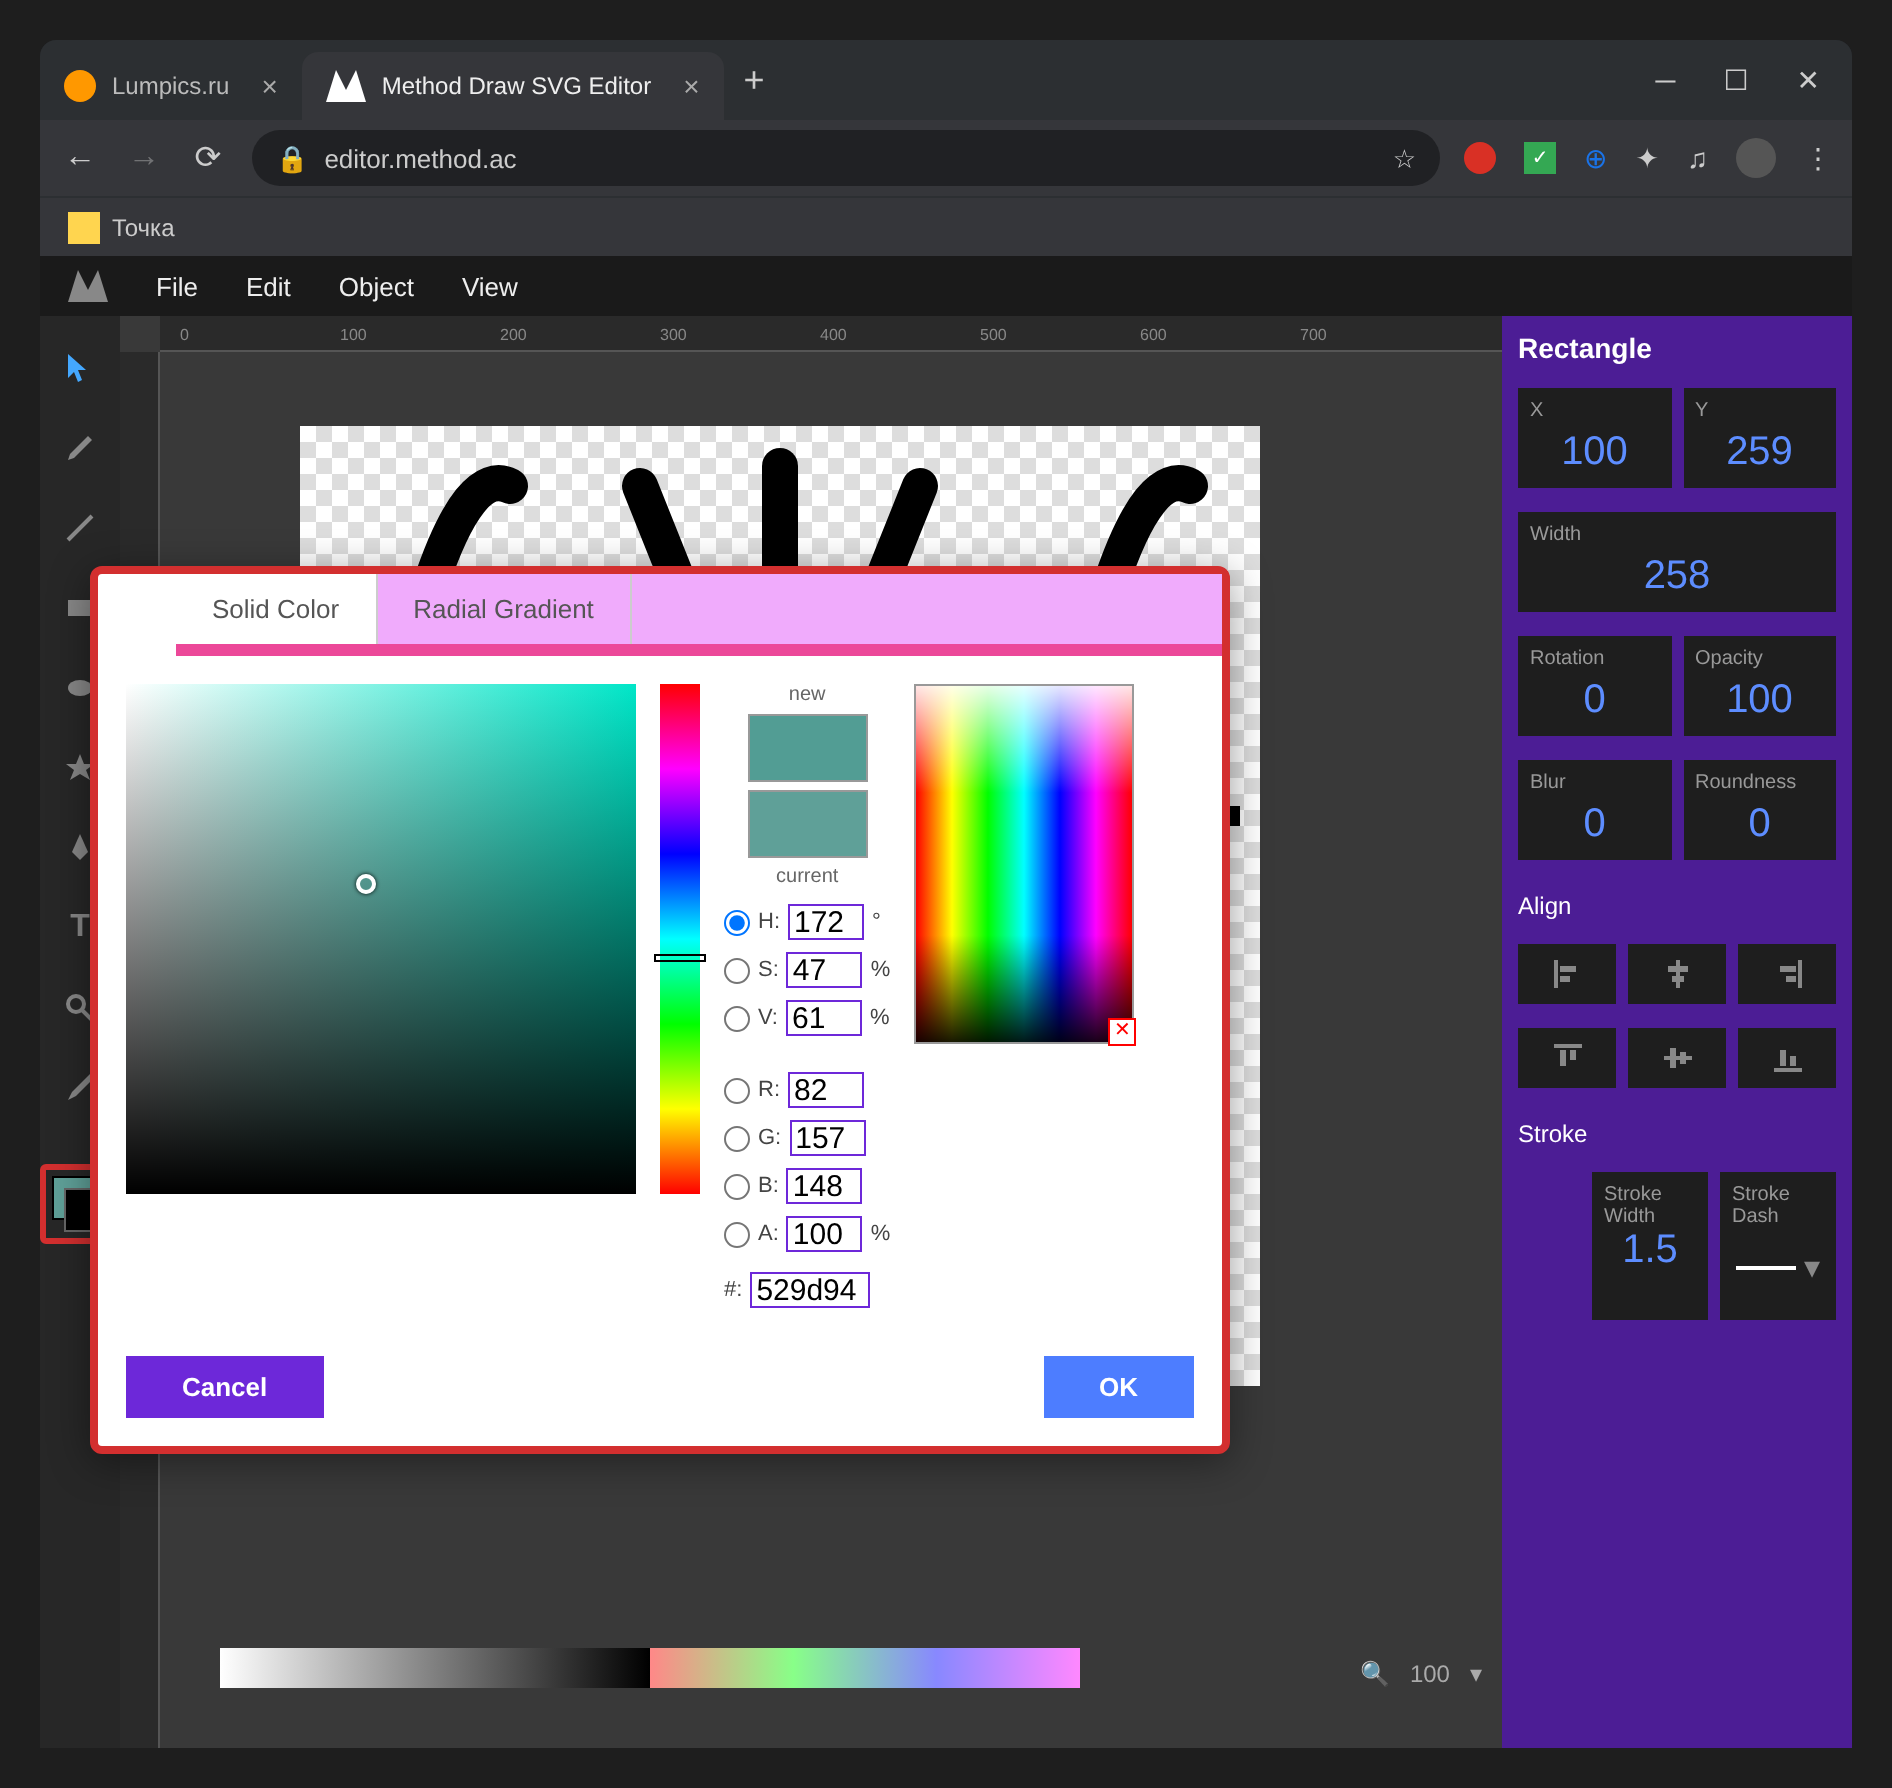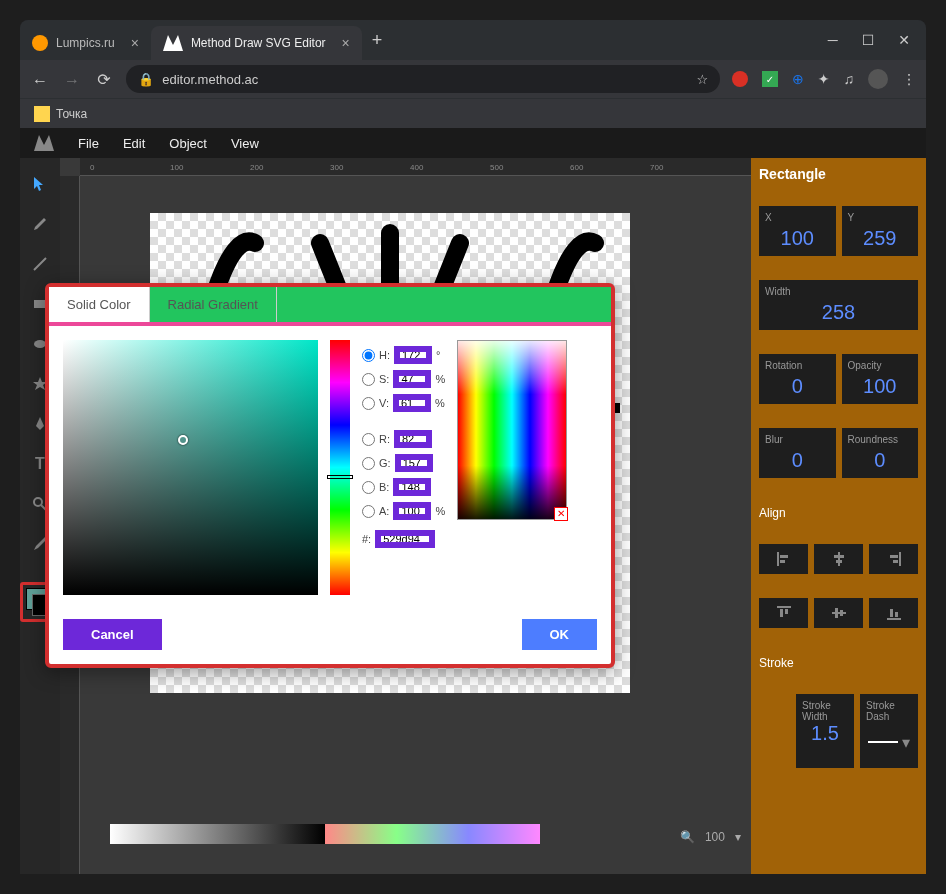--- a/index.html
+++ b/index.html
@@ -52,49 +52,49 @@
   background-image: linear-gradient(45deg, #ddd 25%, transparent 25%), linear-gradient(-45deg, #ddd 25%, transparent 25%), linear-gradient(45deg, transparent 75%, #ddd 75%), linear-gradient(-45deg, transparent 75%, #ddd 75%);
   background-size: 16px 16px; background-position: 0 0, 0 8px, 8px -8px, -8px 0px; }
 
 
 .bottom-strip { position: absolute; bottom: 30px; left: 50px; width: 430px; height: 20px; display: flex; }
 .bottom-strip .seg { flex: 1; }
 
 .zoom-box { position: absolute; bottom: 30px; right: 10px; display: flex; gap: 10px; color: #aaa; font-size: 12px; align-items: center; }
 
 
-.right-panel { width: 175px; background: #a16207; padding: 8px; color: #ccc; display: flex; flex-direction: column; gap: 24px; }
+.right-panel { width: 175px; background: #4c1d95; padding: 8px; color: #ccc; display: flex; flex-direction: column; gap: 12px; }
 .panel-title { font-size: 14px; font-weight: bold; color: #fff; }
 .prop-row { display: flex; gap: 6px; }
 .prop-box { flex: 1; background: #1e1e1e; padding: 6px; display: flex; flex-direction: column; gap: 4px; }
 .prop-label { font-size: 10px; color: #999; }
 .prop-value { font-size: 20px; color: #5d8dff; text-align: center; font-weight: 500; }
 .section-header { font-size: 12px; color: #fff; margin-top: 4px; }
 .align-row { display: flex; gap: 6px; }
 .align-btn { flex: 1; height: 30px; background: #1e1e1e; display: flex; align-items: center; justify-content: center; color: #888; }
 .stroke-row { display: flex; gap: 6px; margin-left: 37px; }
 .stroke-box { flex: 1; background: #1e1e1e; padding: 6px; }
 .dash-preview { background: #1e1e1e; height: 40px; display: flex; align-items: center; justify-content: center; }
 .dash-line { width: 30px; height: 2px; background: white; }
 
 
 .color-dialog { position: absolute; top: 283px; left: 45px; width: 570px; background: #fff; border: 4px solid #d32f2f; border-radius: 6px; box-shadow: 0 4px 20px rgba(0,0,0,0.4); z-index: 10; }
-.dialog-tabs { display: flex; background: #22c55e; border-bottom: 4px solid #ec4899; }
+.dialog-tabs { display: flex; background: #f0abfc; border-bottom: 6px solid #ec4899; margin-left: 39px; }
 .dialog-tab { padding: 10px 18px; font-size: 13px; color: #555; border-right: 1px solid #ccc; }
 .dialog-tab.active { background: #fff; }
 .dialog-body { padding: 14px; display: flex; gap: 12px; }
 .sat-val { width: 255px; height: 255px; position: relative; background: linear-gradient(to bottom, transparent, black), linear-gradient(to right, white, #00e6c8); cursor: crosshair; }
 .sv-cursor { position: absolute; width: 10px; height: 10px; border: 2px solid white; border-radius: 50%; left: 115px; top: 95px; box-shadow: 0 0 2px black; }
 .hue-bar { width: 20px; height: 255px; background: linear-gradient(to bottom, #f00, #f0f, #00f, #0ff, #0f0, #ff0, #f00); position: relative; }
 .hue-cursor { position: absolute; left: -3px; width: 26px; height: 4px; border: 1px solid black; top: 135px; }
 .preview-col { display: flex; flex-direction: column; gap: 4px; align-items: center; font-size: 10px; color: #666; }
 .preview-box { width: 60px; height: 34px; border: 1px solid #999; }
 .inputs-col { display: flex; flex-direction: column; gap: 6px; font-size: 11px; color: #444; margin-top: 58px; }
 .input-row { display: flex; align-items: center; gap: 4px; }
-.input-row input[type="text"] { width: 38px; height: 18px; border: 6px solid #6d28d9; font-size: 11px; padding: 0 2px; }
+.input-row input[type="text"] { width: 38px; height: 18px; border: 1px solid #6d28d9; font-size: 15px; padding: 0 2px; }
 .input-row input[type="radio"] { margin: 0; }
 .hex-row { margin-top: 4px; }
 .hex-row input { width: 60px !important; }
 .palette { width: 110px; height: 180px; border: 1px solid #999; background: 
   linear-gradient(to right, #f00, #ff0, #0f0, #0ff, #00f, #f0f, #f00); position: relative; }
 .palette::after { content: ""; position: absolute; inset: 0; background: linear-gradient(to bottom, rgba(255,255,255,0.9) 0%, transparent 30%, transparent 70%, rgba(0,0,0,0.9) 100%); }
 .palette-x { position: absolute; bottom: -2px; right: -2px; width: 14px; height: 14px; background: white; border: 1px solid red; color: red; font-size: 10px; text-align: center; line-height: 12px; z-index: 2; }
 .dialog-footer { display: flex; justify-content: space-between; padding: 10px 14px 14px; }
 .btn { padding: 8px 28px; font-size: 13px; border: none; cursor: pointer; font-weight: bold; }
 .btn-cancel { background: #6d28d9; color: white; }
@@ -374,20 +374,26 @@
     <div class="dialog-tab">Radial Gradient</div>
   </div>
   <div class="dialog-body">
     <div class="sat-val">
       <div class="sv-cursor"></div>
     </div>
     <div class="hue-bar">
       <div class="hue-cursor"></div>
     </div>
     <div style="display:flex;flex-direction:column;gap:2px">
+      <div class="preview-col">
+        <span>new</span>
+        <div class="preview-box" style="background:#529d94"></div>
+        <div class="preview-box" style="background:#5fa098"></div>
+        <span>current</span>
+      </div>
       <div class="inputs-col" style="margin-top:6px">
         <div class="input-row">
             <input type="radio" checked="" style="">
             <span>H:</span>
             <input type="text" value="172" style="">
             <span>°</span>
           </div>
         <div class="input-row">
             <input type="radio" style="">
             <span>S:</span>

